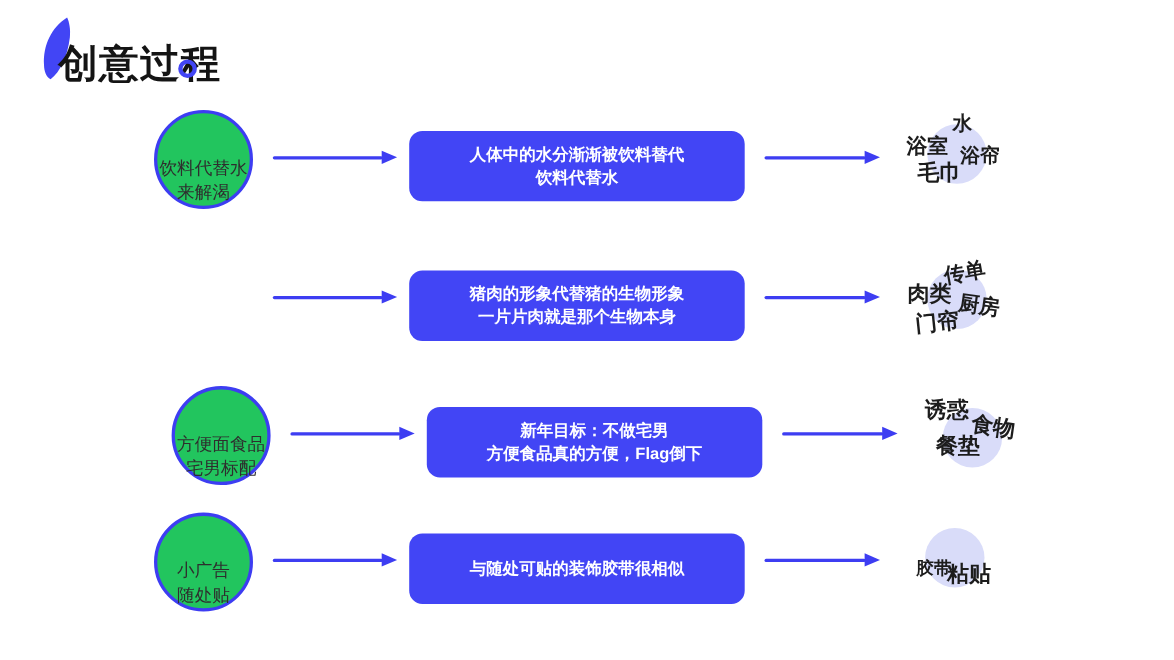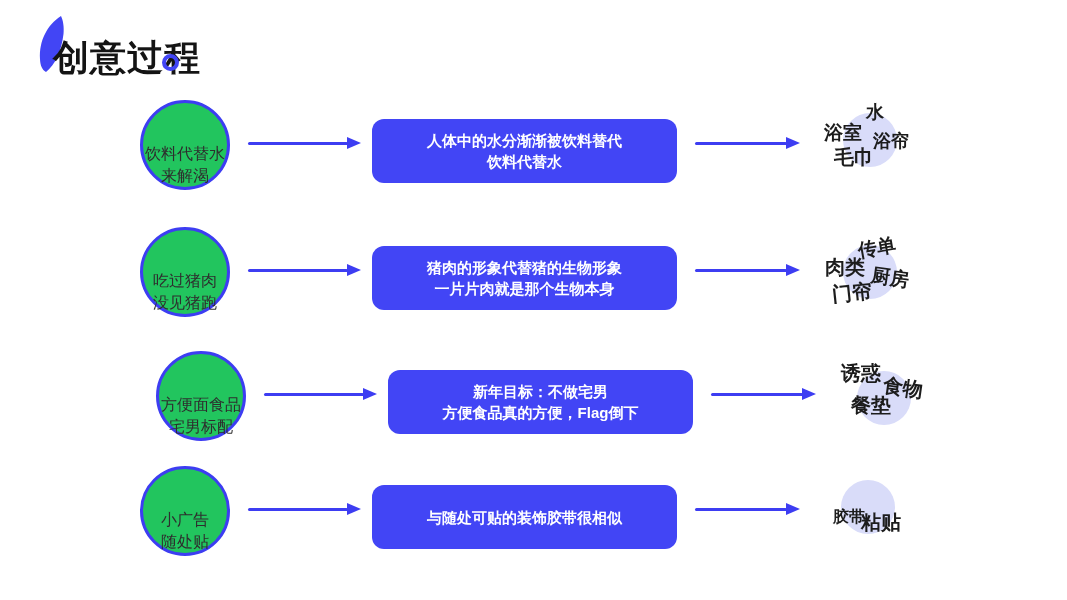--- a/index.html
+++ b/index.html
@@ -73,24 +73,20 @@
     <div class="keyword-cloud" style="top:-2px;">
       <div class="cloud-bg" style="left:25px; top:15px;"></div>
       <span class="cloud-word" style="left:57px; top:14px; font-size:18px;">水</span>
       <span class="cloud-word" style="left:25px; top:35px; font-size:19px;text-align:right;">浴室</span>
       <span class="cloud-word" style="left:73px; top:43px; font-size:18px;">浴帘</span>
       <span class="cloud-word" style="left:36px; top:59px; font-size:20px;">毛巾</span>
     </div>
   </div>
 
   <div class="row" style="top:227px;">
-    <div class="source-circle">
-      <span>吃过猪肉</span>
-      <span>没见猪跑</span>
-    </div>
     <div class="arrow arrow-left"></div>
     <div class="description-box">
       <span>猪肉的形象代替猪的生物形象</span>
       <span>一片片肉就是那个生物本身</span>
     </div>
     <div class="arrow arrow-right"></div>
     <div class="keyword-cloud" style="top:5px;">
       <div class="cloud-bg" style="left:25px; top:13px;"></div>
       <span class="cloud-word" style="left:59px; top:16px; font-size:19px; transform:translate(-50%,-50%) rotate(-10deg);">传单</span>
       <span class="cloud-word" style="left:27px; top:35px; font-size:20px;">肉类</span>

